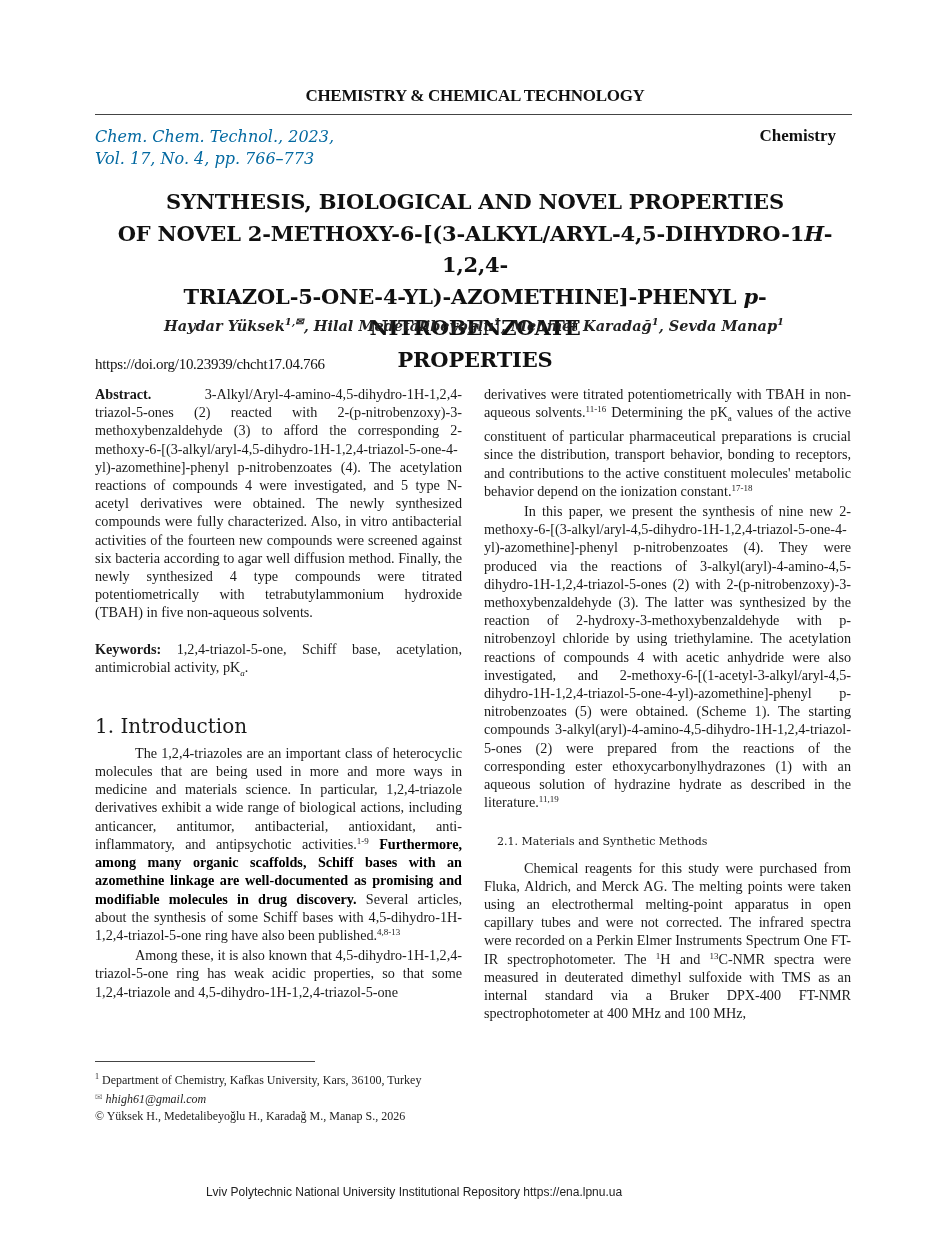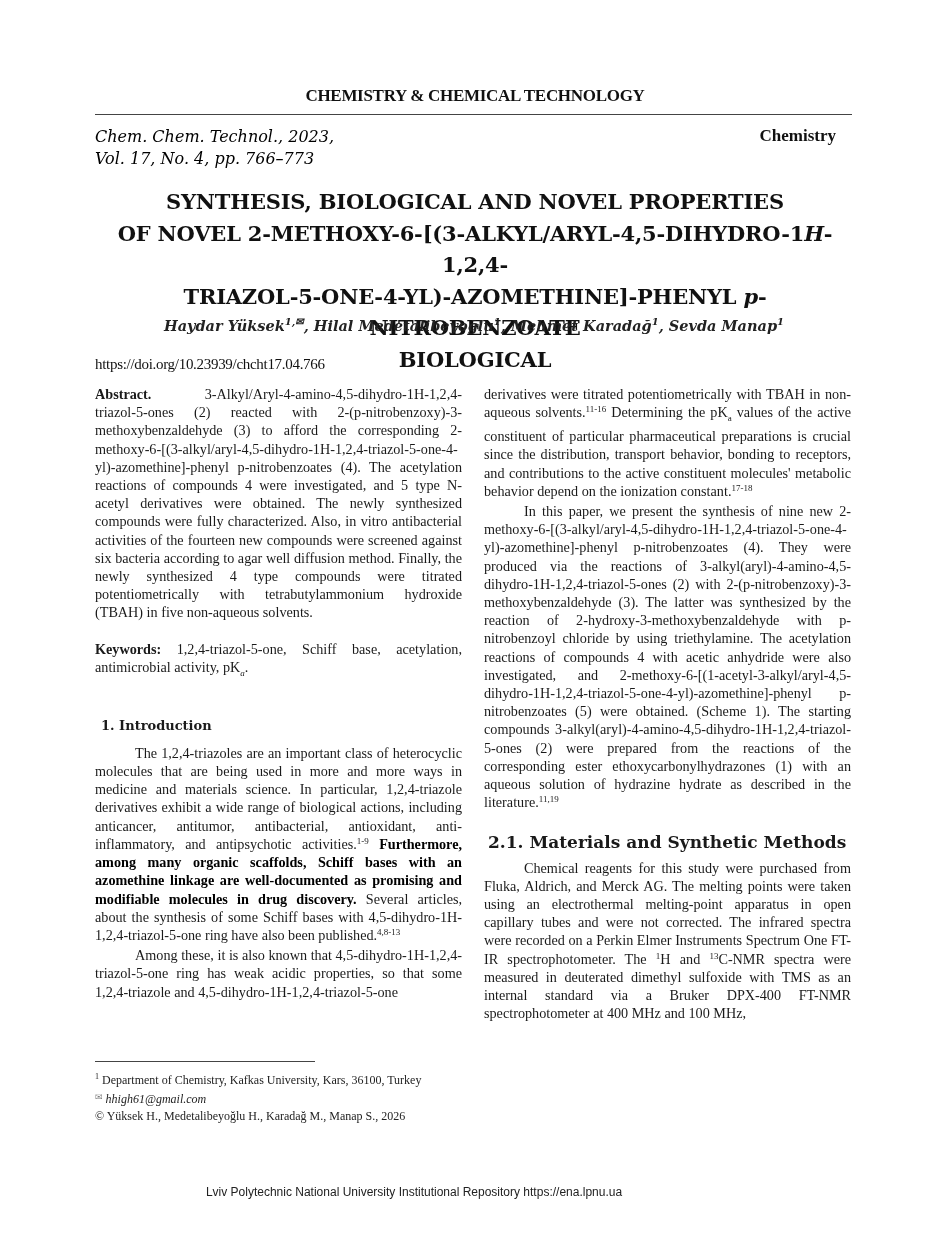--- a/index.html
+++ b/index.html
@@ -4,39 +4,39 @@
   <style>
     html, body { margin: 0; padding: 0; background: #ffffff; }
     body { width: 928px; height: 1240px; position: relative; overflow: hidden; color: #111; }
     .serif { font-family: "Liberation Serif", "DejaVu Serif", serif; }
     .dserif { font-family: "DejaVu Serif", "Liberation Serif", serif; }
     .sans { font-family: "Liberation Sans", "DejaVu Sans", sans-serif; }
 
     .journal-name { position: absolute; left: 0; width: 950px; top: 86px; text-align: center;
       font-size: 17px; font-weight: bold; letter-spacing: -0.3px; }
     .header-rule { position: absolute; left: 95px; width: 757px; top: 114px; height: 0; border-top: 1.4px solid #444; }
-    .citation { position: absolute; left: 95px; top: 126px; font-size: 16px; font-style: italic; line-height: 22px; color: #000000; }
+    .citation { position: absolute; left: 95px; top: 126px; font-size: 16px; font-style: italic; line-height: 22px; color: #0369a1; }
     .section-label { position: absolute; right: 92px; top: 126px; font-size: 17px; font-weight: bold; }
 
     .title { position: absolute; left: 100px; width: 750px; top: 186px; text-align: center;
       font-size: 21px; font-weight: bold; line-height: 31.5px; letter-spacing: -0.2px; }
     .title i { font-style: italic; }
     .authors { position: absolute; left: 95px; width: 758px; top: 316px; text-align: center;
       font-size: 14.5px; font-style: italic; font-weight: bold; color: #222; }
     .authors sup { font-size: 10px; }
     .doi { position: absolute; left: 95px; top: 356px; font-size: 15px; letter-spacing: -0.3px; }
 
     .col { position: absolute; width: 367px; font-size: 14.2px; line-height: 18.2px; text-align: justify; color: #1a1a1a; }
     .col-left { left: 95px; top: 385px; }
     .col-right { left: 484px; top: 385px; }
     .col p { margin: 0; }
     .indent { text-indent: 40px; }
     sup.ref { font-size: 9px; vertical-align: 5px; line-height: 0; }
-    .heading1 { font-size: 13px; font-weight: bold; margin: 6px; line-height: 24px; }
-    .heading2 { font-size: 17px; font-weight: bold; margin: 4px; line-height: 22px; }
+    .heading1 { font-size: 20px; font-weight: normal; margin: 0; line-height: 24px; }
+    .heading2 { font-size: 11px; font-weight: normal; margin: 13px; line-height: 22px; }
     .bold-para { font-weight: bold; color: #000; }
 
     .footnote-rule { position: absolute; left: 95px; top: 1061px; width: 220px; border-top: 1px solid #444; }
     .footnotes { position: absolute; left: 95px; top: 1068px; font-size: 12px; line-height: 17px; color: #222; }
     .footnotes .email { font-style: italic; }
     .footnotes .mail-icon { font-size: 9px; color: #777; vertical-align: 3px; }
 
     .repo-footer { position: absolute; left: 0; width: 828px; top: 1185px; text-align: center; font-size: 12px; color: #222; }
   </style>
 </head>
@@ -47,21 +47,21 @@
 <div class="citation dserif">
   <div>Chem. Chem. Technol., 2023,</div>
   <div>Vol. 17, No. 4, pp. 766–773</div>
 </div>
 <div class="section-label serif">Chemistry</div>
 
 <div class="title dserif">
   <div>SYNTHESIS, BIOLOGICAL AND NOVEL PROPERTIES</div>
   <div><span>OF NOVEL 2-METHOXY-6-[(3-ALKYL/ARYL-4,5-DIHYDRO-1</span><i>H</i><span>-1,2,4-</span></div>
   <div><span>TRIAZOL-5-ONE-4-YL)-AZOMETHINE]-PHENYL </span><i>p</i><span>-NITROBENZOATE</span></div>
-  <div>BIOLOGICAL</div>
+  <div>PROPERTIES</div>
 </div>
 
 <div class="authors dserif">
   <span>Haydar Yüksek</span><sup>1,✉</sup>,
   <span>Hilal Medetalibeyoğlu</span><sup>1</sup>,
   <span>Mehmet Karadağ</span><sup>1</sup>,
   <span>Sevda Manap</span><sup>1</sup>
 </div>
 
 <div class="doi serif">https://doi.org/10.23939/chcht17.04.766</div>

